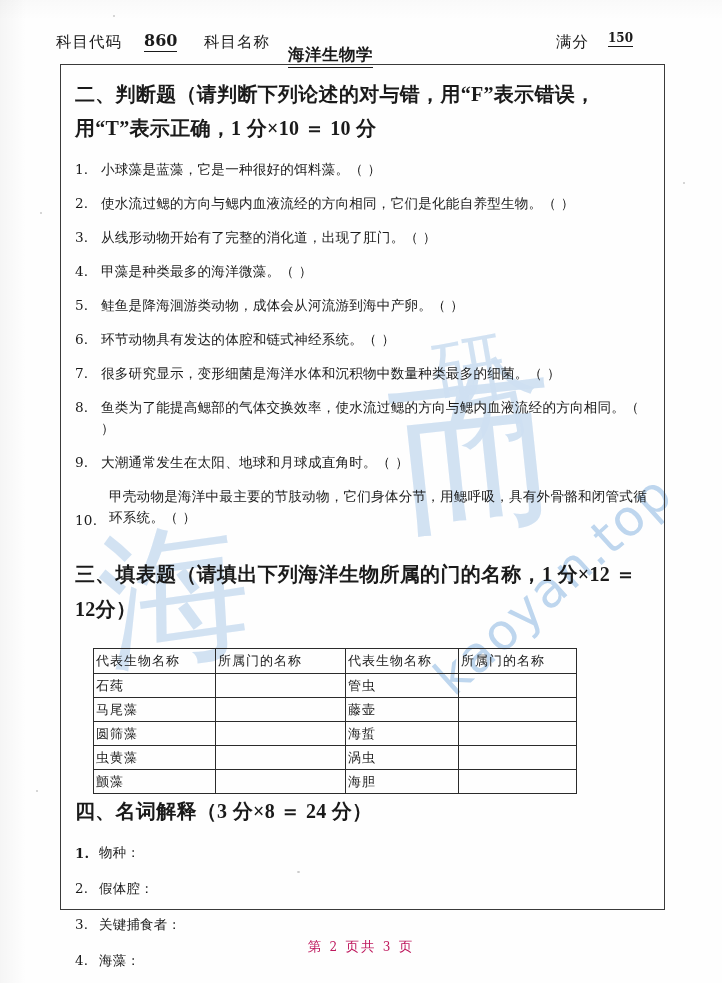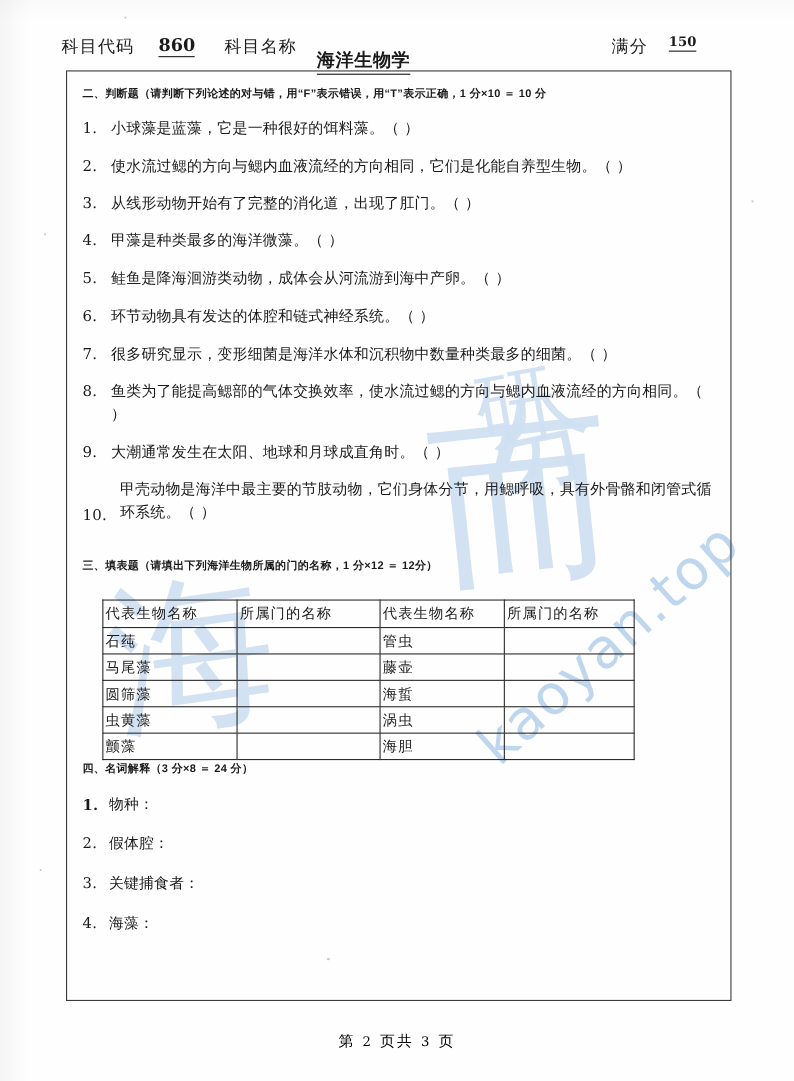--- a/index.html
+++ b/index.html
@@ -100,26 +100,26 @@
   }
   #content-inner {
     position: relative;
     padding: 10px 16px 0 14px;
     height: 100%;
     box-sizing: border-box;
   }
 
   
   .section-head {
-    font-size: 10px;
+    font-size: 20px;
     font-weight: bold;
     line-height: 1.72;
     letter-spacing: 0.3px;
     margin: 0;
-    font-family: Liberation Sans, sans-serif;
+    font-family: Liberation Serif, serif;
   }
   .section-head.sec2 { margin-top: 2px; }
 
   
   .q-list { margin: 0; padding: 0; list-style: none; }
   .q-item {
     display: flex;
     font-size: 13.6px;
     line-height: 1.55;
     margin-top: 13px;
@@ -182,21 +182,21 @@
   
   #footer {
     position: absolute;
     left: 0;
     top: 938px;
     width: 722px;
     text-align: center;
     font-size: 13.5px;
     letter-spacing: 2px;
     z-index: 3;
-    color: #000000;
+    color: #be185d;
   }
   #footer .pnum { font-size: 12px; }
 
   
   .speck {
     position: absolute;
     background: #c9c9c9;
     border-radius: 50%;
     z-index: 4;
     pointer-events: none;

